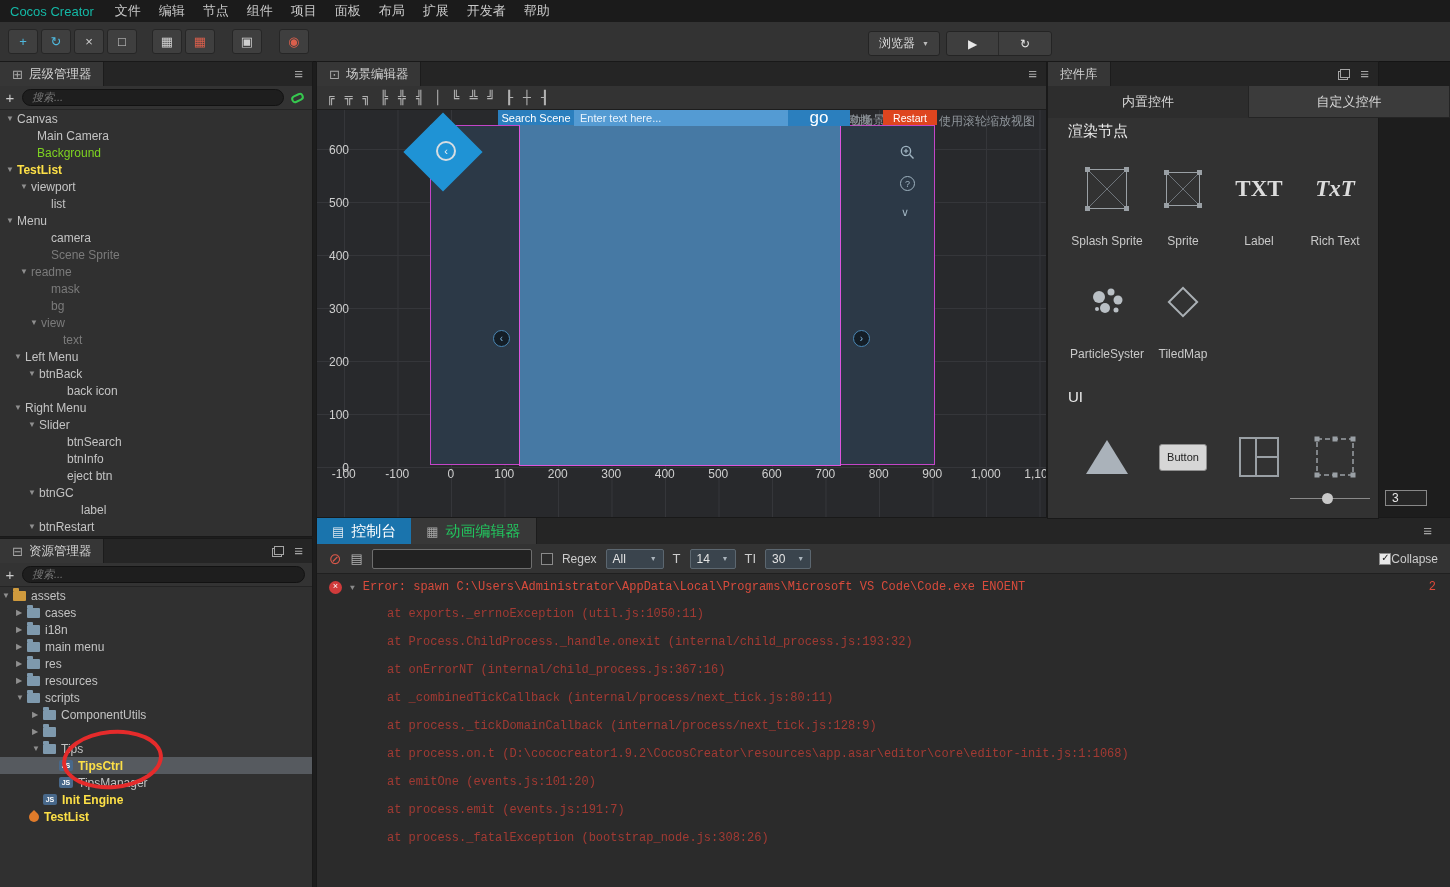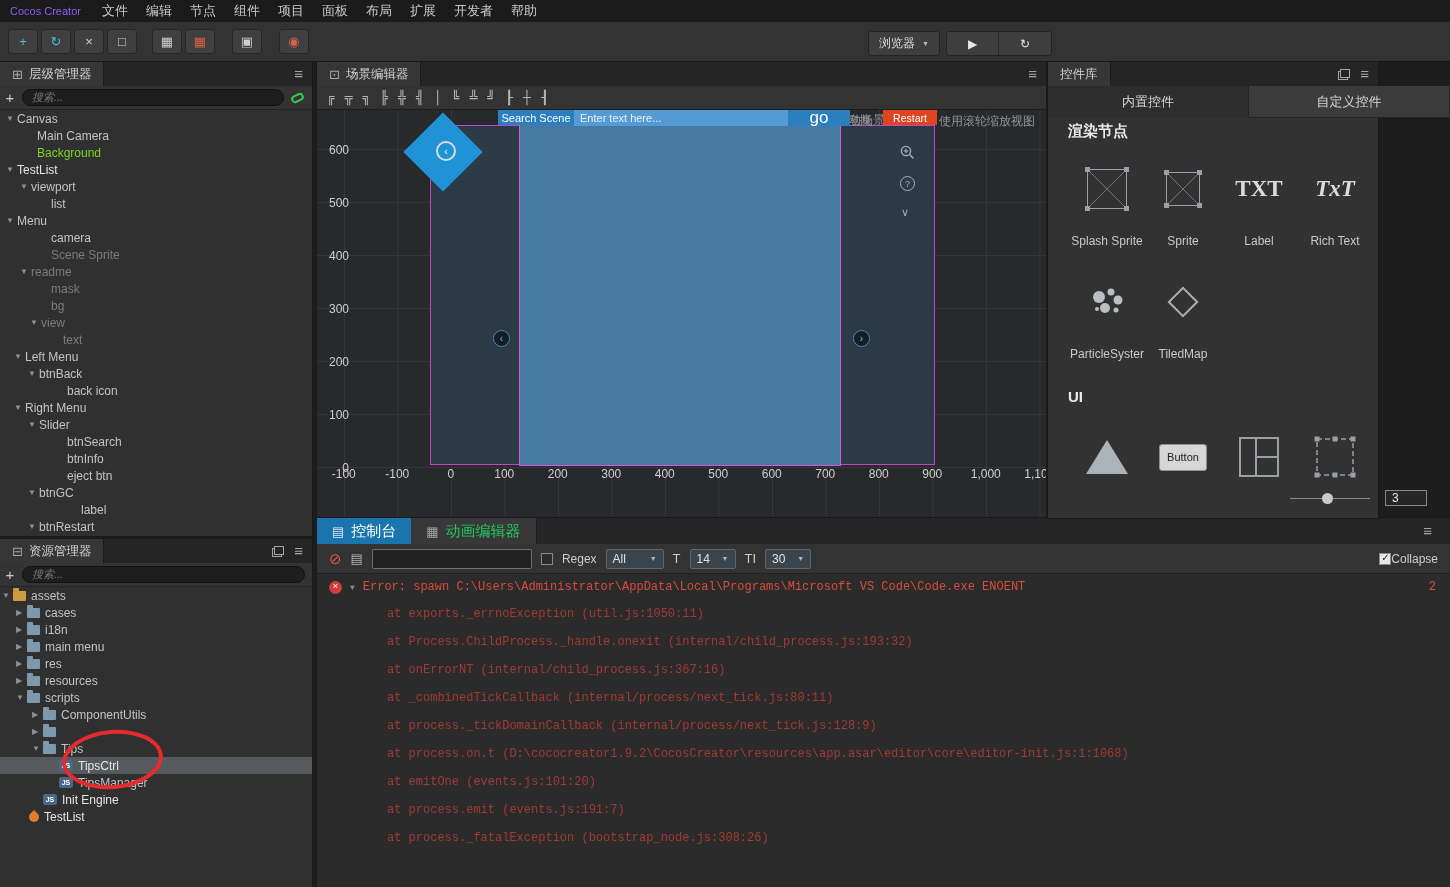--- a/index.html
+++ b/index.html
@@ -1,21 +1,21 @@
 <!DOCTYPE html>
 <html><head>
 <meta charset="utf-8">
 <style>
 *{box-sizing:border-box;margin:0;padding:0}
 html,body{width:1450px;height:887px}
 body{background:#1d1d1d;font-family:"Liberation Sans","DejaVu Sans",sans-serif;position:relative;overflow:hidden;color:#ccc}
 
 
 .menubar{position:absolute;left:0;top:0;width:1450px;height:22px;background:#1b1b1b;display:flex;align-items:center;z-index:5}
-.apptitle{color:#8b5cf6;font-size:11px;margin:0 12px 0 10px;white-space:nowrap}
+.apptitle{color:#14b8a6;font-size:13px;margin:0 12px 0 10px;white-space:nowrap}
 .menuitems{display:flex}
 .menuitem{color:#c9c9c9;font-size:13px;padding:0 9px;cursor:default;white-space:nowrap}
 
 
 .toolbar{position:absolute;left:0;top:22px;width:1450px;height:40px;background:#333;border-bottom:1px solid #141414}
 .tools{position:absolute;left:8px;top:7px;display:flex}
 .tgroup{display:flex}
 .tgroup.gap1{margin-left:12px}
 .tgroup.gap2{margin-left:14px}
 .tgroup.gap3{margin-left:14px}
@@ -52,21 +52,21 @@
 
 
 .tree{position:absolute;top:48px;left:0;right:0;bottom:0;overflow:hidden;background:#303030}
 .trow{height:17px;display:flex;align-items:center;font-size:12px;color:#c3c3c3;cursor:pointer;white-space:nowrap}
 .trow.selected{background:#565a5f}
 .ind{flex:none;height:1px}
 .arrow{width:11px;flex:none;font-size:8px;color:#8f8f8f}
 .lbl{white-space:nowrap}
 .lbl.green{color:#7ed321}
 .lbl.gray{color:#7b7b7b}
-.lbl.bright{color:#e5e5e5;font-weight:normal}
+.lbl.bright{color:#fde047;font-weight:bold}
 .ticon{flex:none;display:none;margin-right:5px;position:relative}
 .ticon.ic-folder{display:inline-block;width:13px;height:10px;background:#7e99ad;border-radius:1px}
 .ticon.ic-folder::before{content:"";position:absolute;top:-3px;left:0;width:6px;height:3px;background:#7e99ad;border-radius:1px 1px 0 0}
 .ticon.ic-root{display:inline-block;width:13px;height:10px;background:#cf9a3d;border-radius:1px}
 .ticon.ic-root::before{content:"";position:absolute;top:-3px;left:0;width:6px;height:3px;background:#cf9a3d;border-radius:1px 1px 0 0}
 .ticon.ic-js{display:flex;width:14px;height:11px;background:#48688a;color:#fff;font-size:7px;font-weight:bold;align-items:center;justify-content:center;border-radius:2px}
 .ticon.ic-js::after{content:"JS"}
 .ticon.ic-fire{display:inline-block;width:10px;height:10px;background:#e07b2a;border-radius:0 50% 50% 50%;transform:rotate(45deg);margin-left:2px}
 
 #hierarchy{left:0;top:62px;width:312px;height:474px}
@@ -135,21 +135,21 @@
 .emsg{white-space:nowrap}
 .ecount{margin-left:auto;margin-right:14px;color:#e04a3a}
 .stackrow{color:#a23a33;line-height:28px;padding-left:70px;white-space:nowrap}
 
 
 #library{left:1048px;top:62px;width:330px;height:456px}
 .ltabs{position:absolute;top:24px;left:0;width:402px;height:32px;display:flex}
 .ltab{flex:1;display:flex;align-items:center;justify-content:center;font-size:13px;color:#d8d8d8;background:#3b3b3b;border-right:1px solid #242424;border-bottom:1px solid #242424;cursor:pointer}
 .ltab.active{background:#2d2d2d;border-bottom:1px solid #2d2d2d}
 .lcontent{position:absolute;top:56px;left:0;right:0;bottom:0;background:#323232}
-.lsection{position:absolute;left:20px;font-size:15px;font-weight:bold;color:#ececec;white-space:nowrap}
+.lsection{position:absolute;left:20px;font-size:15px;font-weight:normal;color:#ececec;white-space:nowrap}
 .sec-render{top:4px}
 .sec-ui{top:270px}
 .librow{position:absolute;left:21px;display:flex}
 .row1{top:47px}.row2{top:160px}.row3{top:315px}
 .libitem{width:76px;display:flex;flex-direction:column;align-items:center;cursor:pointer}
 .libicon{height:48px;display:flex;align-items:center;justify-content:center}
 .liblabel{margin-top:21px;font-size:12px;color:#c9c9c9;white-space:nowrap}
 .txticon{font-family:"Liberation Serif","DejaVu Serif",serif;font-weight:bold;font-size:23px;color:#dcdcdc}
 .txticon.rich{font-style:italic}
 .tri{width:0;height:0;border-left:21px solid transparent;border-right:21px solid transparent;border-bottom:34px solid #aab2ba}

